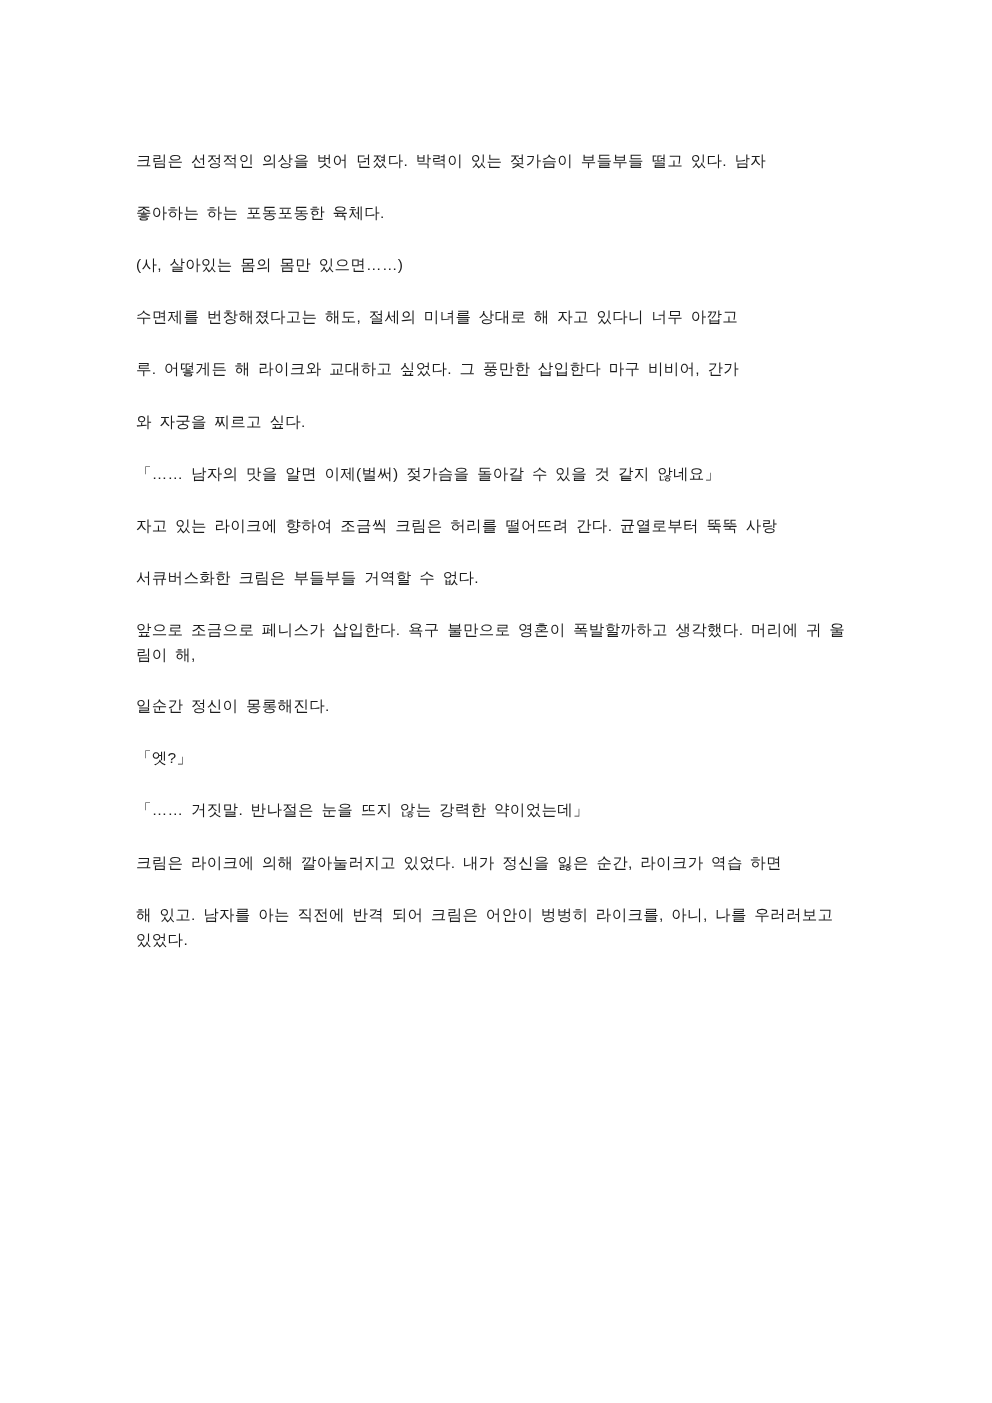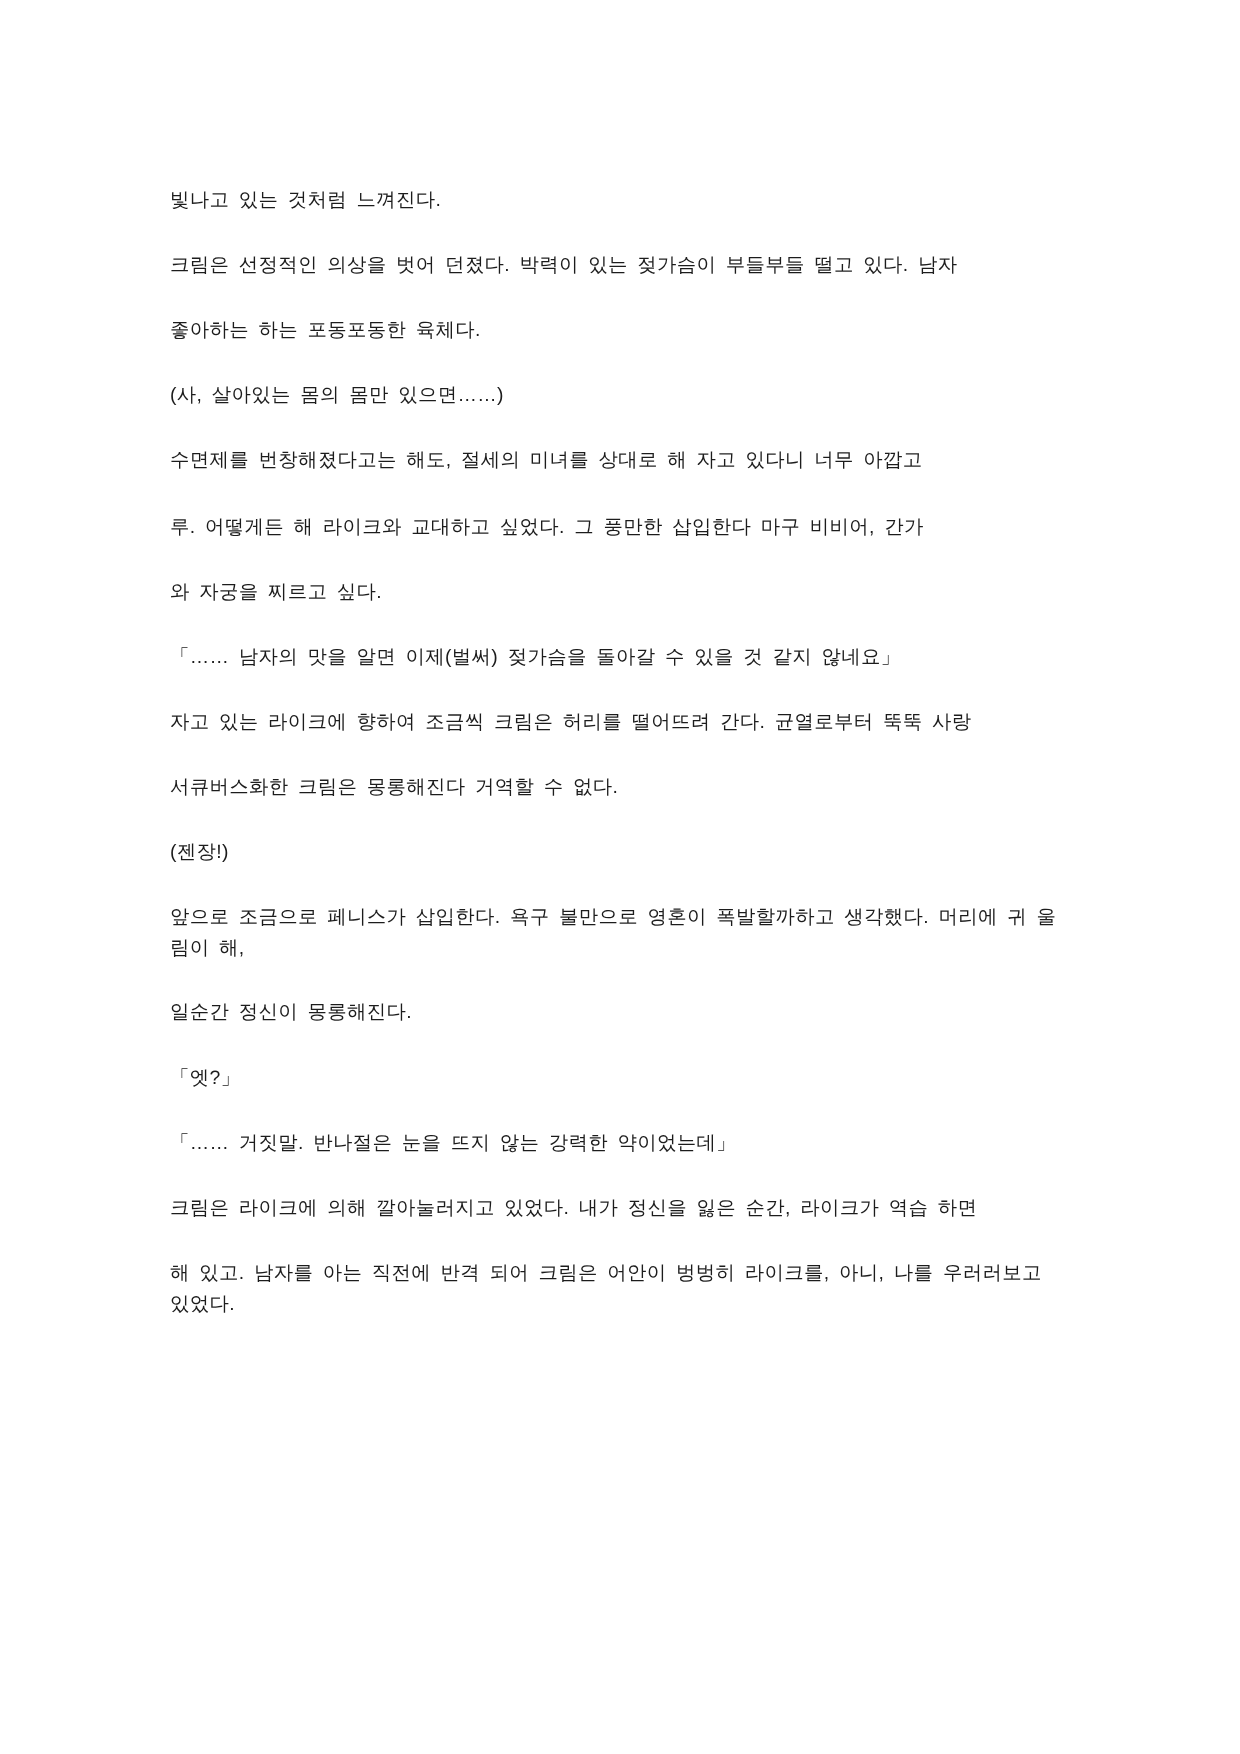--- a/index.html
+++ b/index.html
@@ -41,31 +41,29 @@
   
   .doc-body {
     -webkit-font-smoothing: antialiased;
   }
 </style>
 </head>
 <body>
 
 <div class="page">
   <div class="doc-body">
-    <p class="para">빛나고 있는 것처럼 느껴진다.</p>
     <p class="para">크림은 선정적인 의상을 벗어 던졌다. 박력이 있는 젖가슴이 부들부들 떨고 있다. 남자</p>
     <p class="para">좋아하는 하는 포동포동한 육체다.</p>
     <p class="para">(사, 살아있는 몸의 몸만 있으면……)</p>
     <p class="para">수면제를 번창해졌다고는 해도, 절세의 미녀를 상대로 해 자고 있다니 너무 아깝고</p>
     <p class="para">루. 어떻게든 해 라이크와 교대하고 싶었다. 그 풍만한 삽입한다 마구 비비어, 간가</p>
     <p class="para">와 자궁을 찌르고 싶다.</p>
     <p class="para">「…… 남자의 맛을 알면 이제(벌써) 젖가슴을 돌아갈 수 있을 것 같지 않네요」</p>
     <p class="para">자고 있는 라이크에 향하여 조금씩 크림은 허리를 떨어뜨려 간다. 균열로부터 뚝뚝 사랑</p>
-    <p class="para">서큐버스화한 크림은 몽롱해진다 거역할 수 없다.</p>
-    <p class="para">(젠장!)</p>
+    <p class="para">서큐버스화한 크림은 부들부들 거역할 수 없다.</p>
     <p class="para tight">앞으로 조금으로 페니스가 삽입한다. 욕구 불만으로 영혼이 폭발할까하고 생각했다. 머리에 귀 울림이 해,</p>
     <p class="para">일순간 정신이 몽롱해진다.</p>
     <p class="para">「엣?」</p>
     <p class="para">「…… 거짓말. 반나절은 눈을 뜨지 않는 강력한 약이었는데」</p>
     <p class="para">크림은 라이크에 의해 깔아눌러지고 있었다. 내가 정신을 잃은 순간, 라이크가 역습 하면</p>
     <p class="para">해 있고. 남자를 아는 직전에 반격 되어 크림은 어안이 벙벙히 라이크를, 아니, 나를 우러러보고 있었다.</p>
   </div>
 </div>
 
 </body></html>

